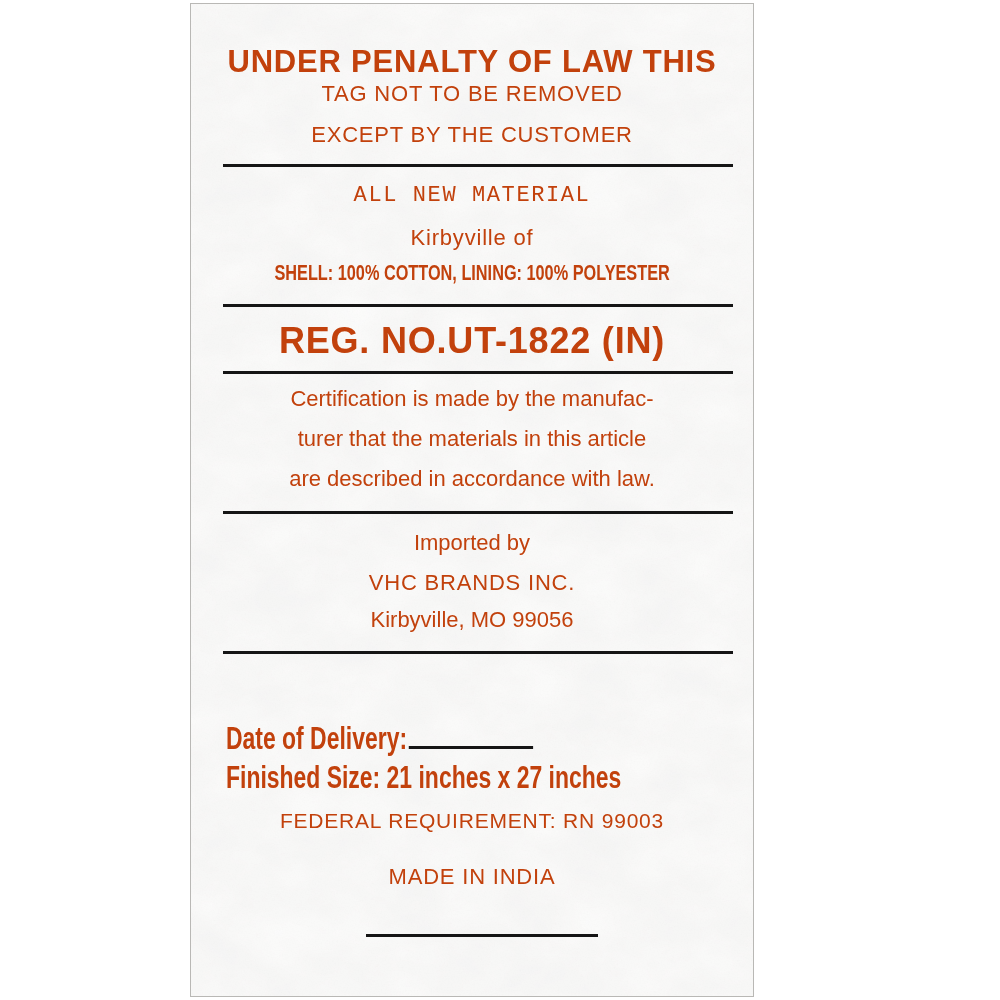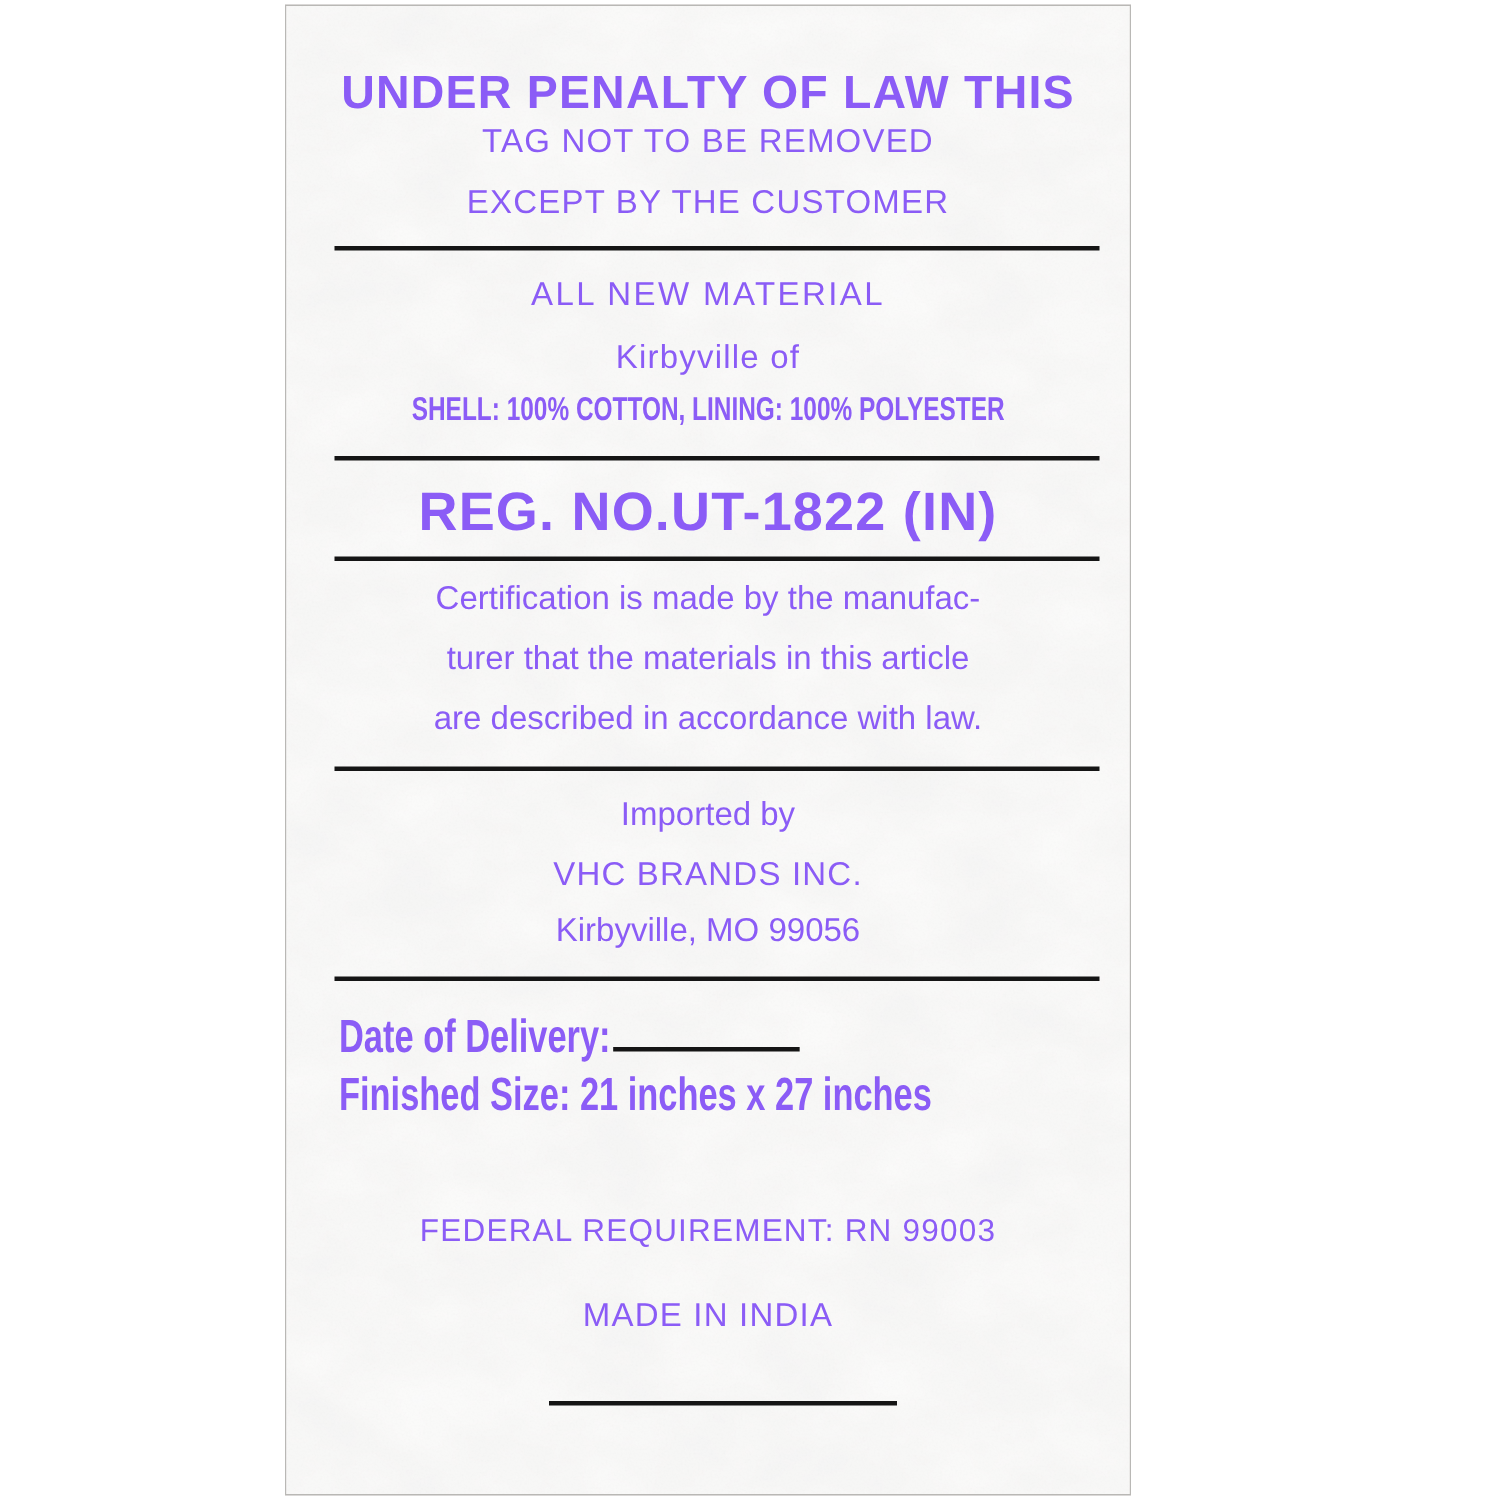--- a/index.html
+++ b/index.html
@@ -24,45 +24,45 @@
     left: 0; top: 0; width: 100%; height: 100%;
     display: block;
   }
   .content { position: absolute; inset: 0; }
   .line {
     position: absolute;
     left: 0; right: 0;
     text-align: center;
     line-height: 1;
     white-space: nowrap;
-    color: #8b5cf6;
+    color: #c2410c;
   }
   .fs30 { font-size: 22px; }
   .fs31 { font-size: 31px; }
   .fs32 { font-size: 21px; }
   .fs36 { font-size: 36px; }
   .bold { font-weight: 700; }
   .ls { letter-spacing: 0.8px; }
-  .ls2 { letter-spacing: 1.6px; }
+  .ls2 { letter-spacing: 1.6px; font-family: Liberation Mono, monospace; }
   .rule {
     position: absolute;
     left: 32px; right: 20px;
     height: 3px;
     background: #151515;
   }
   .rule-short {
     position: absolute;
     left: 175px;
     width: 232px;
     height: 3px;
     background: #151515;
   }
   .left-line {
     text-align: left;
-    left: 35px; right: auto;
+    left: 35px; right: auto; margin-top: 48px;
   }
   .cond {
     display: inline-block;
     transform: scaleX(0.74);
     transform-origin: center top;
     font-weight: 700;
     letter-spacing: 0;
   }
   .cond-left {
     display: inline-block;

